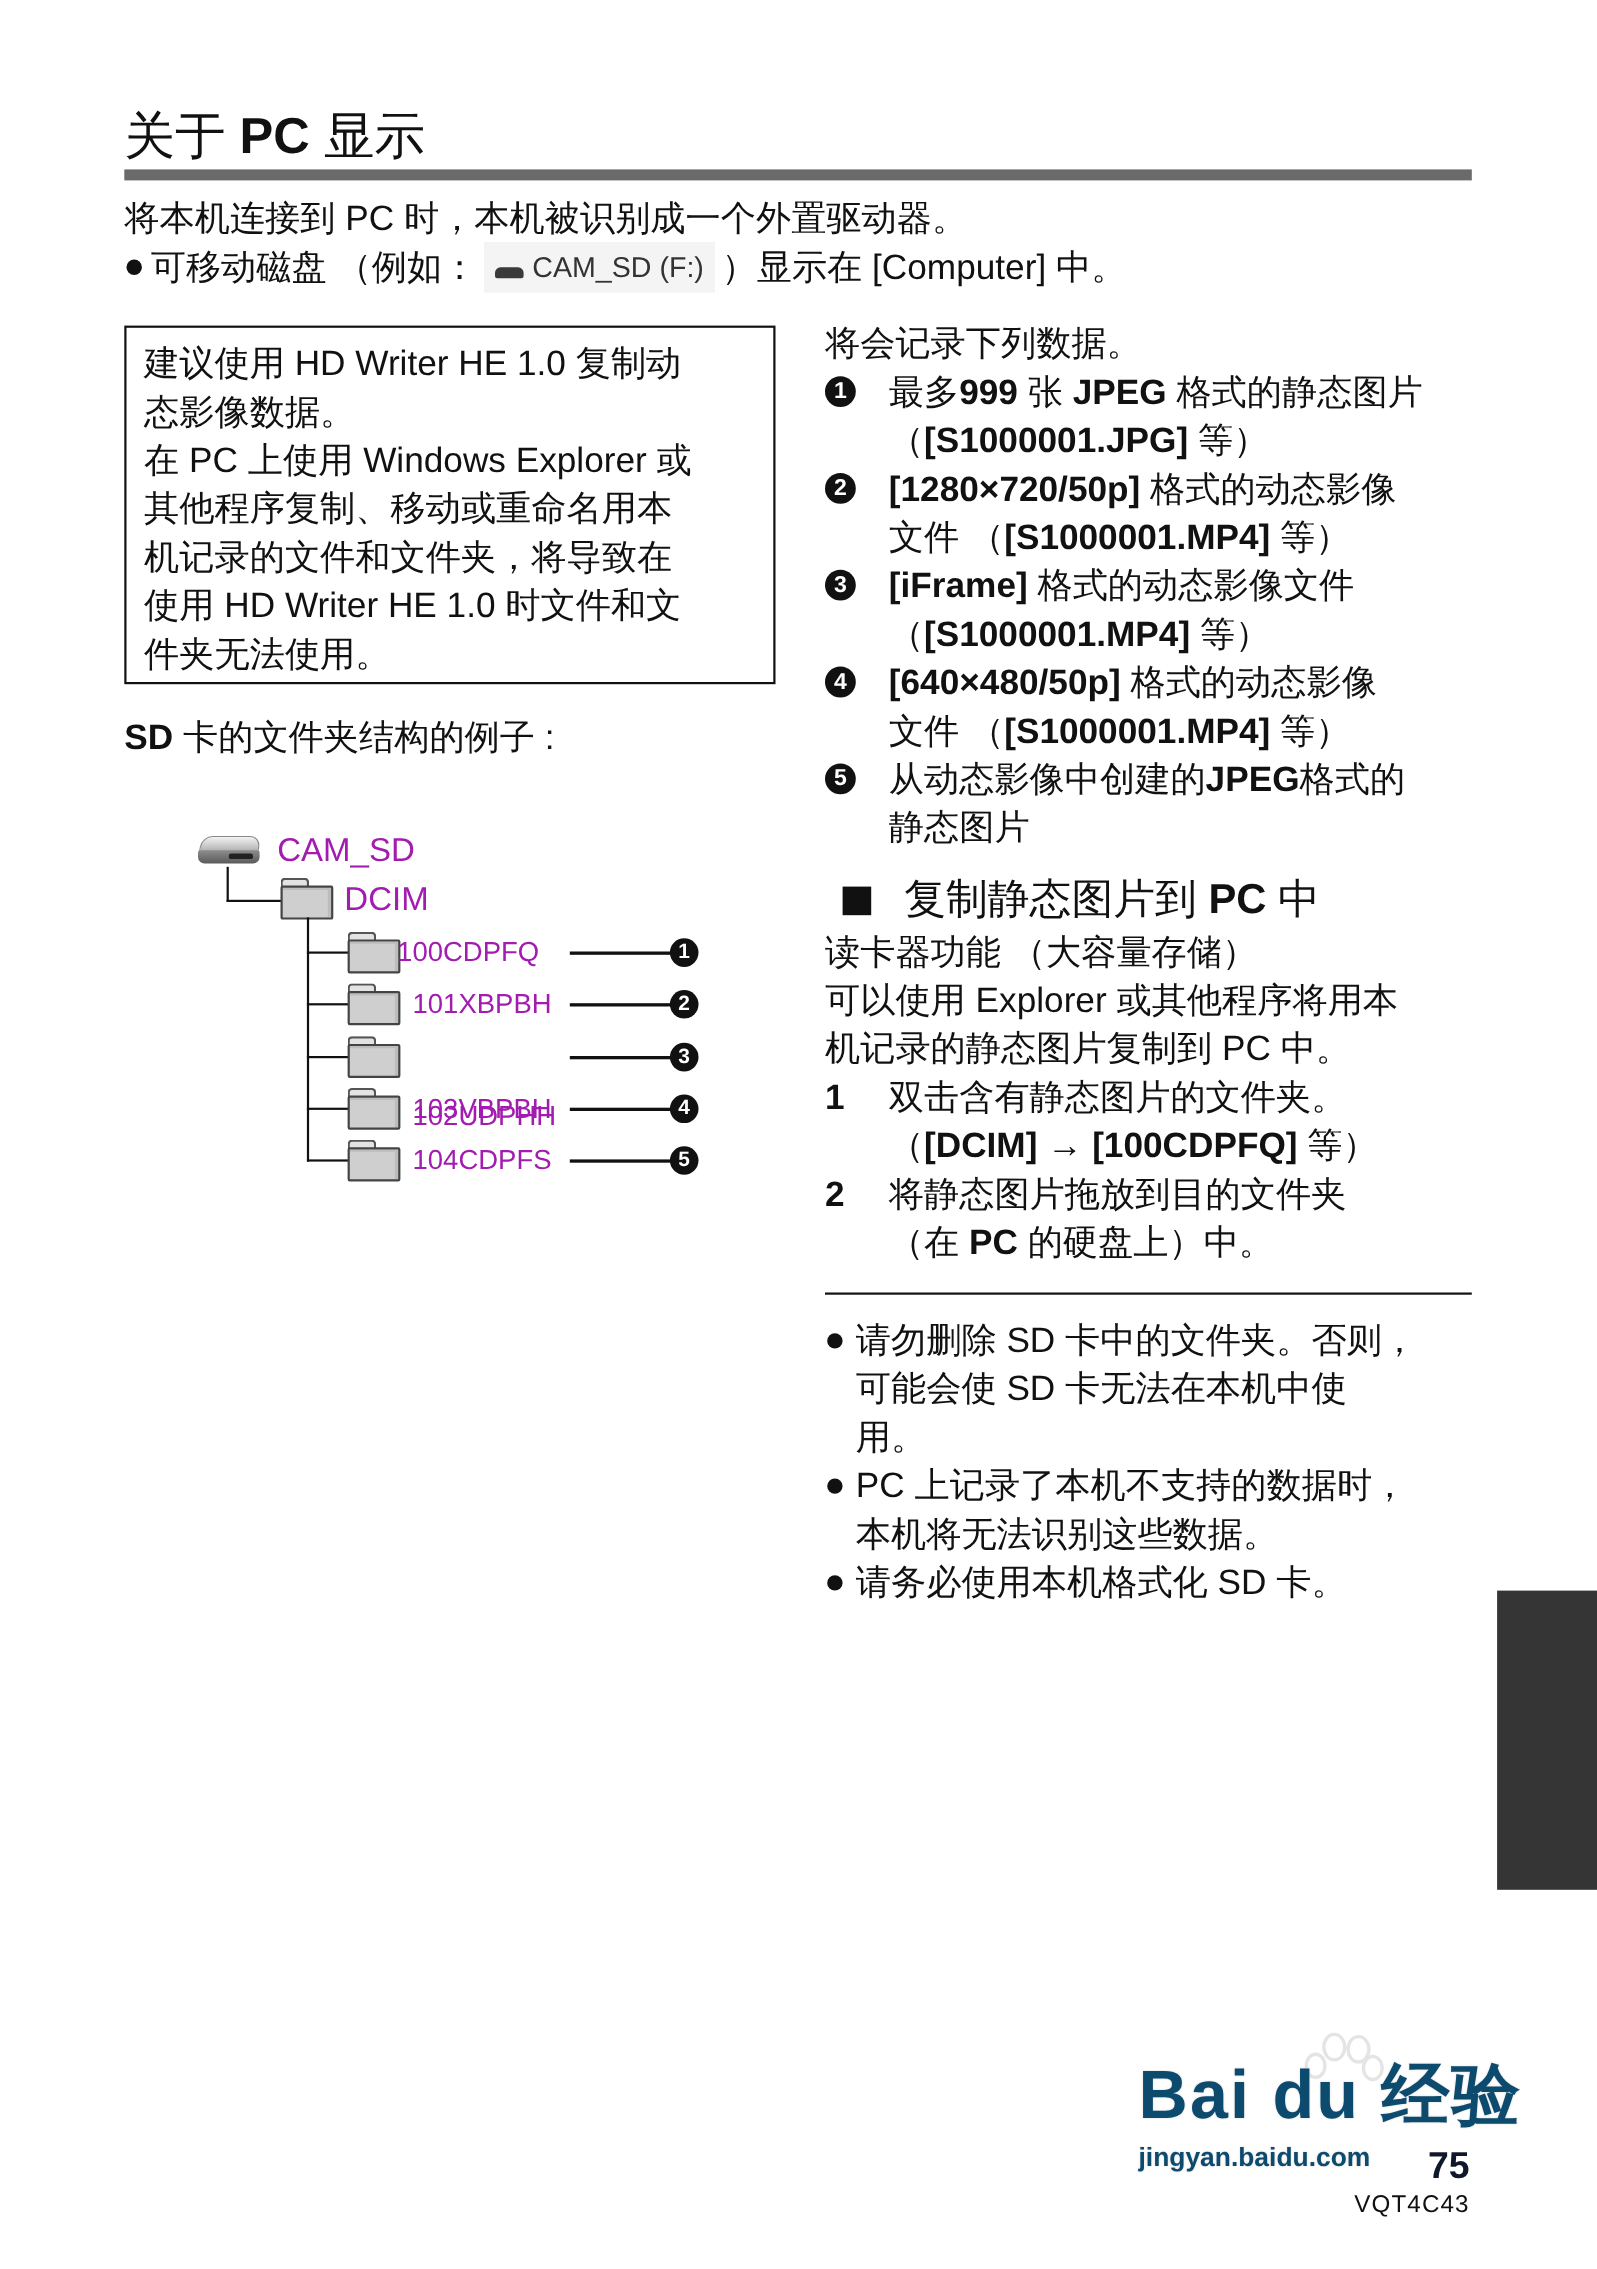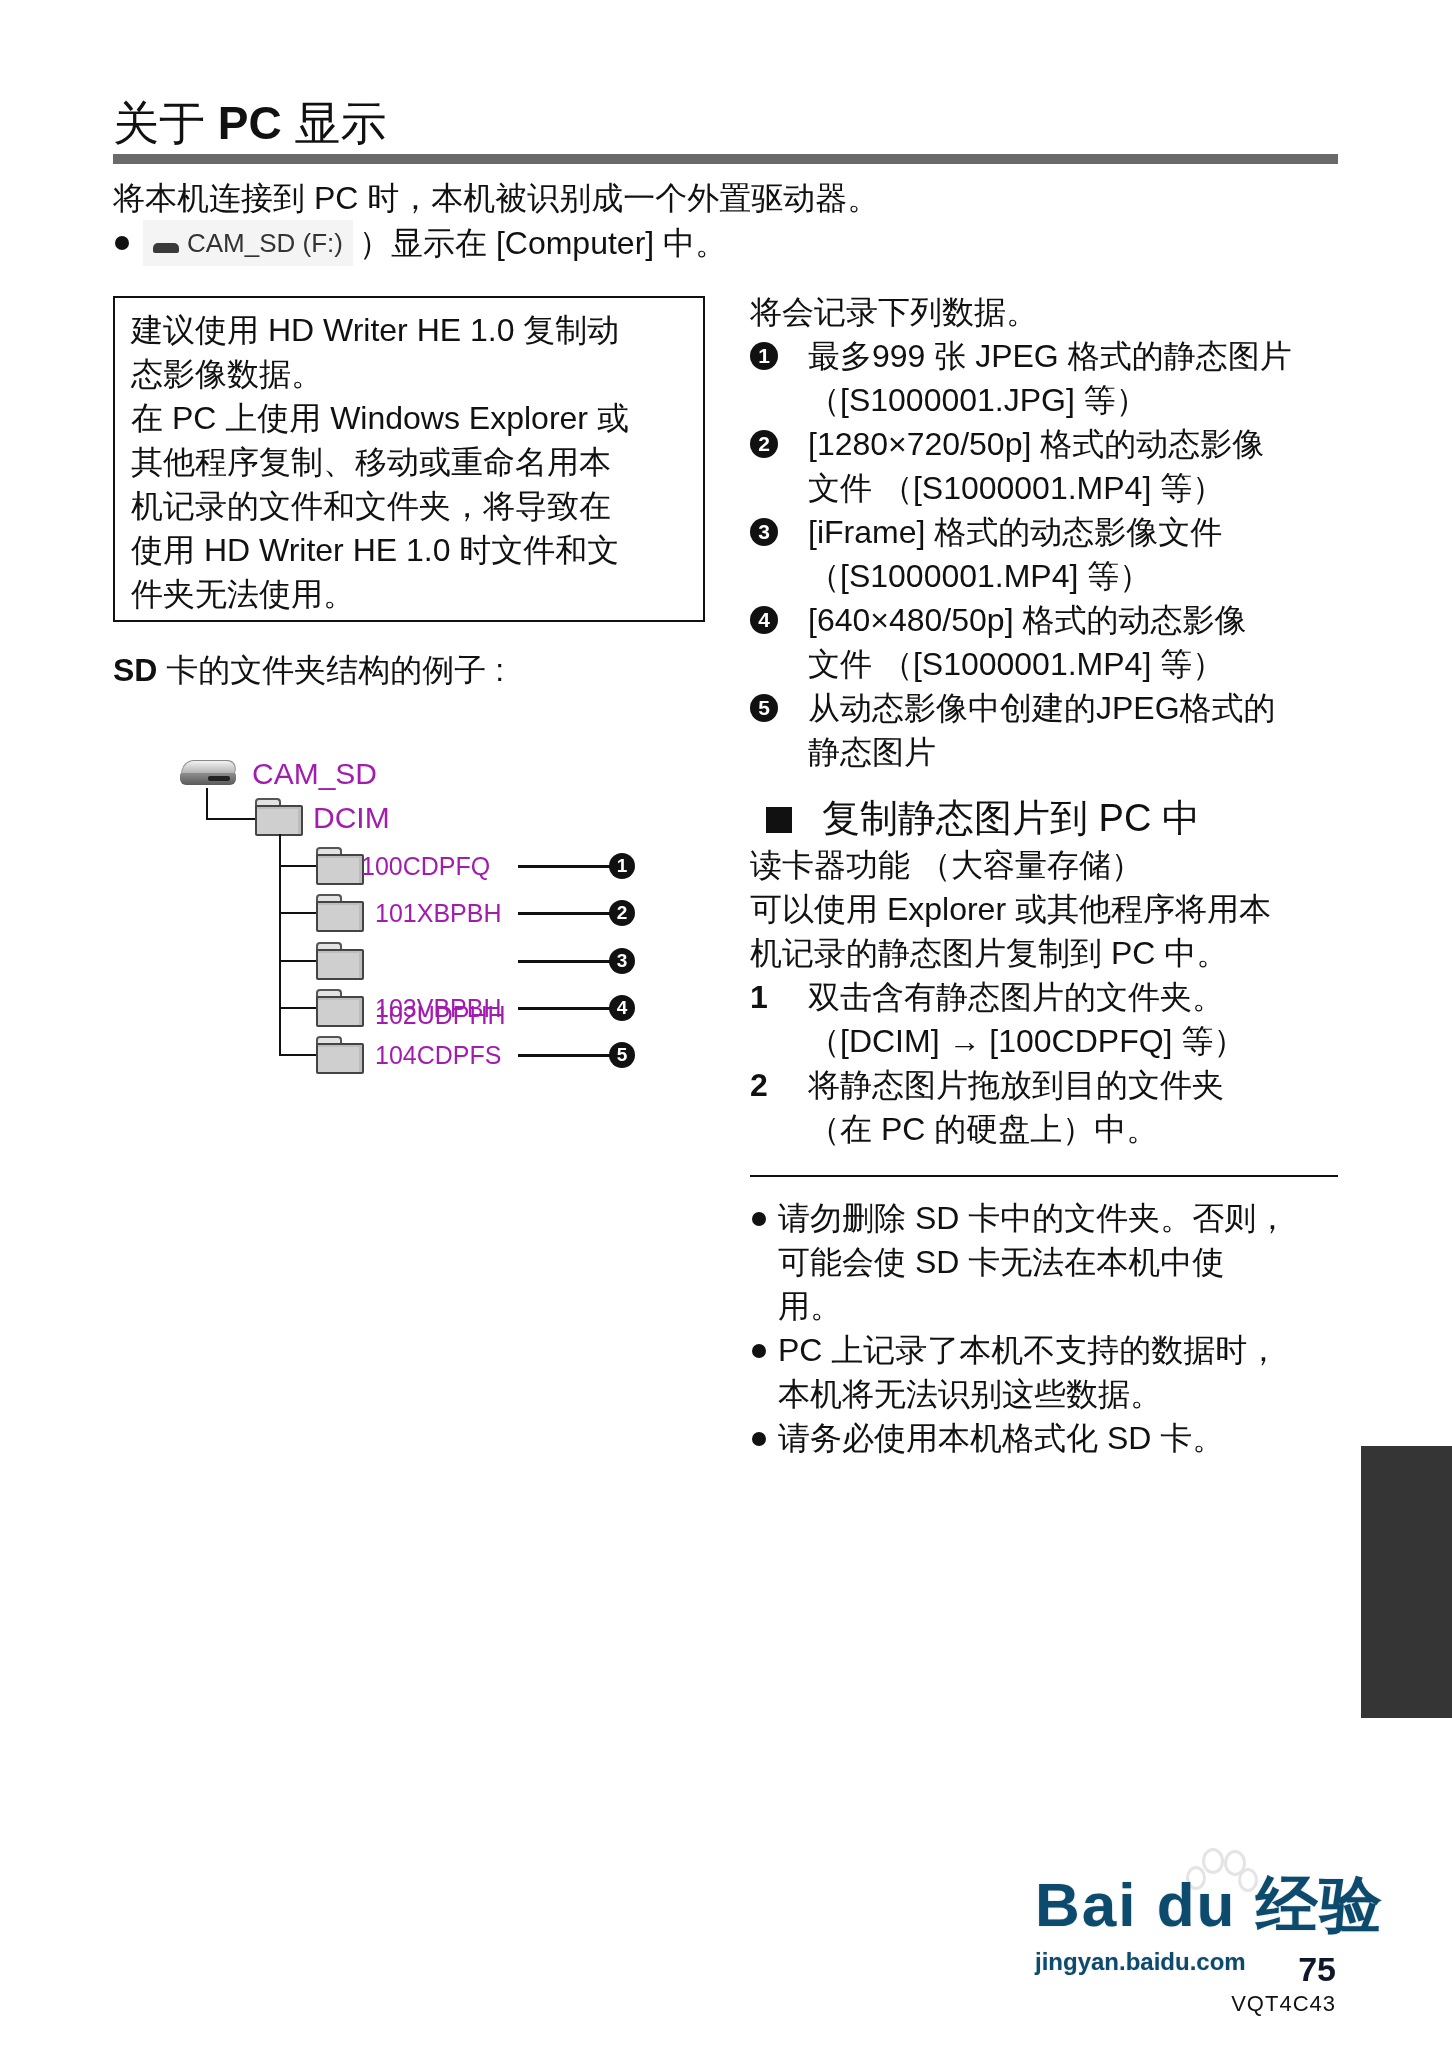--- a/index.html
+++ b/index.html
@@ -33,21 +33,21 @@
   .drive-icon { position:absolute; left:178px; top:760px; width:60px; height:28px; }
   .drive-icon .top { position:absolute; left:4px; top:0; width:52px; height:14px; background:linear-gradient(#f2f2f2,#a9a9a9); border-radius:10px 10px 3px 3px; border:1px solid #888; transform:skewX(-10deg); }
   .drive-icon .front { position:absolute; left:2px; top:13px; width:56px; height:12px; background:linear-gradient(#8d8d8d,#5a5a5a); border-radius:2px 2px 6px 6px; }
   .drive-icon .slot { position:absolute; left:30px; top:16px; width:22px; height:5px; background:#222; border-radius:2px; }
 
   .rc { left:750px; }
   .num-item { position:absolute; left:750px; font-size:32px; line-height:44px; white-space:nowrap; }
   .num-item .cn { position:absolute; left:0; top:8px; width:28px; height:28px; border-radius:50%; background:#111; color:#fff; font-weight:bold; font-size:21px; line-height:28px; text-align:center; }
   .num-item .txt { position:absolute; left:58px; top:0; }
   .num-item .txt2 { position:absolute; left:58px; top:44px; }
-  b { font-weight:normal; }
+  b { font-weight:bold; }
 
   .sec-head { left:750px; top:795px; font-size:38px; line-height:46px; white-space:nowrap;padding-left:16px; }
   .sec-head .sq { display:inline-block; width:26px; height:26px; background:#111; margin-right:30px; vertical-align:-2px; }
   .step { position:absolute; left:750px; font-size:32px; line-height:44px; white-space:nowrap; }
   .step .n { position:absolute; left:0; top:0; font-weight:bold; }
   .step .t1 { position:absolute; left:58px; top:0; }
   .step .t2 { position:absolute; left:58px; top:44px; }
 
   .divider { left:750px; top:1175px; width:588px; height:2px; background:#111; }
   .note-bullet { position:absolute; left:750px; font-size:32px; line-height:44px; white-space:nowrap; }
@@ -67,20 +67,21 @@
 </style>
 </head>
 <body>
 
 <div class="abs title"><span>关于 </span><b>PC</b><span> 显示</span></div>
 <div class="abs title-bar"></div>
 
 <div class="abs line intro1">将本机连接到 PC 时，本机被识别成一个外置驱动器。</div>
 <div class="abs line intro2">
   <span class="bullet-dot"></span>
+  <span>可移动磁盘 （例如：</span>
   <span class="drive-chip">
       <span class="mini-drive"></span>
       <span>CAM_SD (F:)</span>
     </span>
   <span>）显示在 [Computer] 中。</span>
 </div>
 
 <div class="abs note-box">
   <div class="line">建议使用 HD Writer HE 1.0 复制动</div>
   <div class="line">态影像数据。</div>

